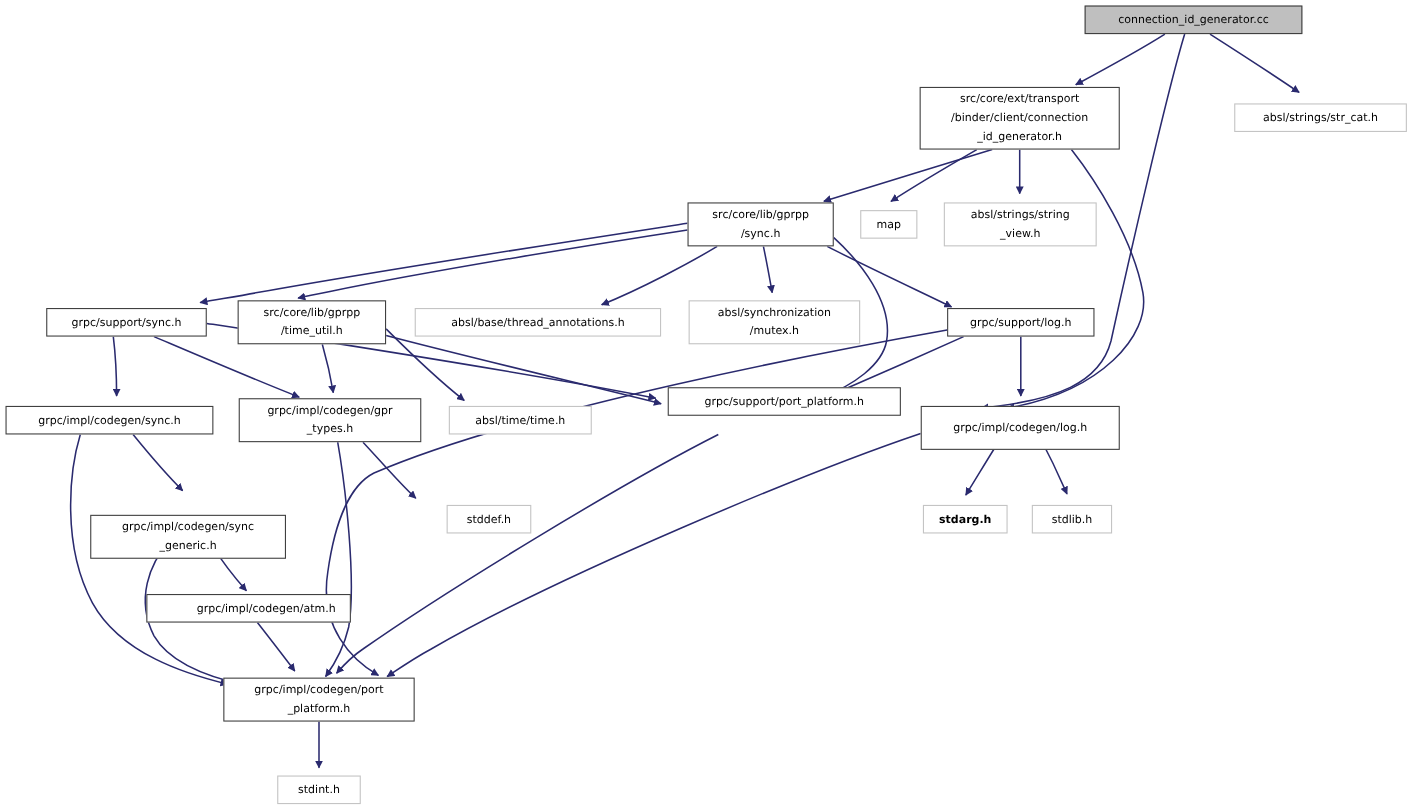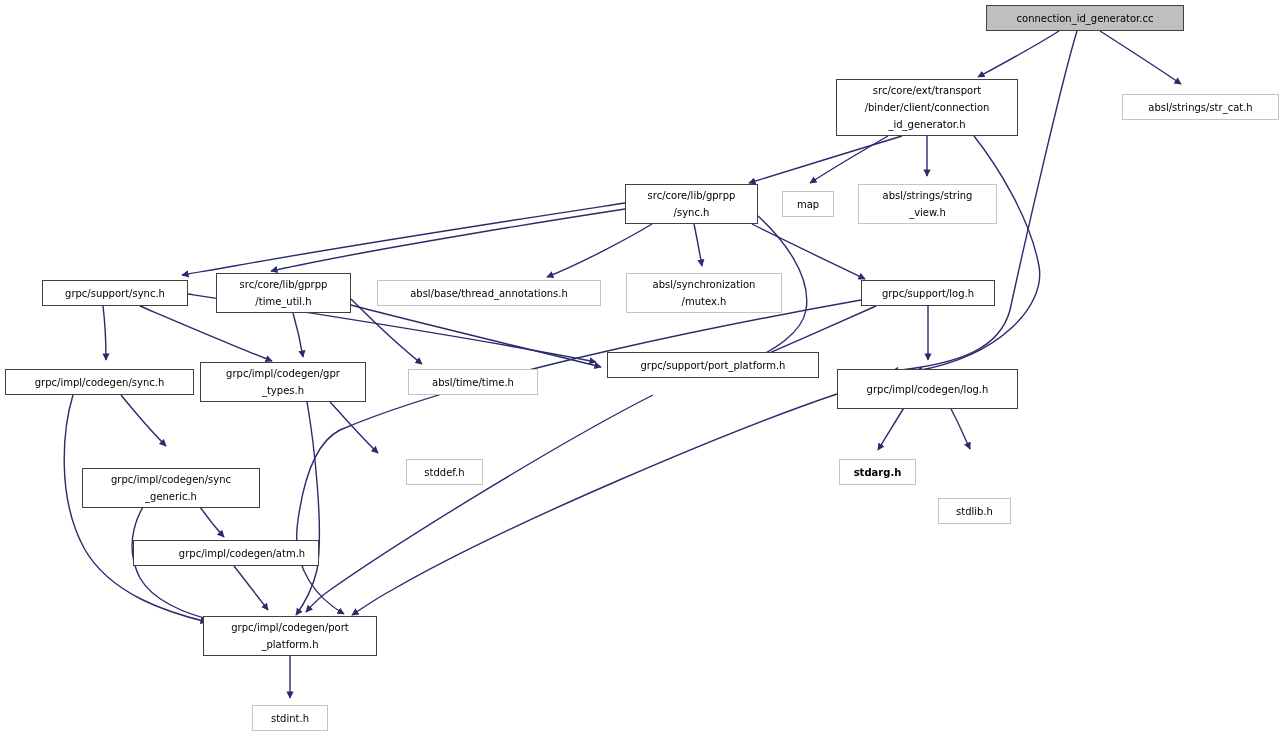--- a/index.html
+++ b/index.html
@@ -86,28 +86,28 @@
       <div class="node " style="left: 858px; top: 184px; width: 139px; height: 40px;">absl/strings/string
 _view.h</div>
       <div class="node strong" style="left: 42px; top: 280px; width: 146px; height: 26px;">grpc/support/sync.h</div>
       <div class="node strong" style="left: 216px; top: 273px; width: 135px; height: 40px;">src/core/lib/gprpp
 /time_util.h</div>
       <div class="node " style="left: 377px; top: 280px; width: 224px; height: 26px;">absl/base/thread_annotations.h</div>
       <div class="node " style="left: 626px; top: 273px; width: 156px; height: 40px;">absl/synchronization
 /mutex.h</div>
       <div class="node strong" style="left: 861px; top: 280px; width: 134px; height: 26px;">grpc/support/log.h</div>
       <div class="node strong" style="left: 5px; top: 369px; width: 189px; height: 26px;">grpc/impl/codegen/sync.h</div>
-      <div class="node strong" style="left: 200px; top: 362px; width: 166px; height: 40px;">grpc/impl/codegen/gpr
+      <div class="node strong" style="left: 217px; top: 362px; width: 166px; height: 40px;">grpc/impl/codegen/gpr
 _types.h</div>
       <div class="node " style="left: 408px; top: 369px; width: 130px; height: 26px;">absl/time/time.h</div>
       <div class="node strong" style="left: 607px; top: 352px; width: 212px; height: 26px;">grpc/support/port_platform.h</div>
       <div class="node strong" style="left: 837px; top: 369px; width: 181px; height: 40px;">grpc/impl/codegen/log.h</div>
       <div class="node strong" style="left: 82px; top: 468px; width: 178px; height: 40px;">grpc/impl/codegen/sync
 _generic.h</div>
       <div class="node " style="left: 406px; top: 459px; width: 77px; height: 26px;">stddef.h</div>
       <div class="node " style="left: 839px; top: 459px; width: 77px; height: 26px; font-weight: bold;">stdarg.h</div>
-      <div class="node " style="left: 938px; top: 459px; width: 73px; height: 26px; margin-top: 39px;">stdlib.h</div>
+      <div class="node " style="left: 938px; top: 459px; width: 73px; height: 26px;">stdlib.h</div>
       <div class="node strong" style="left: 133px; top: 540px; width: 186px; height: 26px; padding-left: 32px;">grpc/impl/codegen/atm.h</div>
       <div class="node strong" style="left: 203px; top: 616px; width: 174px; height: 40px;">grpc/impl/codegen/port
 _platform.h</div>
       <div class="node " style="left: 252px; top: 705px; width: 76px; height: 26px;">stdint.h</div>
     </div>
 </div>
 
 </body></html>

